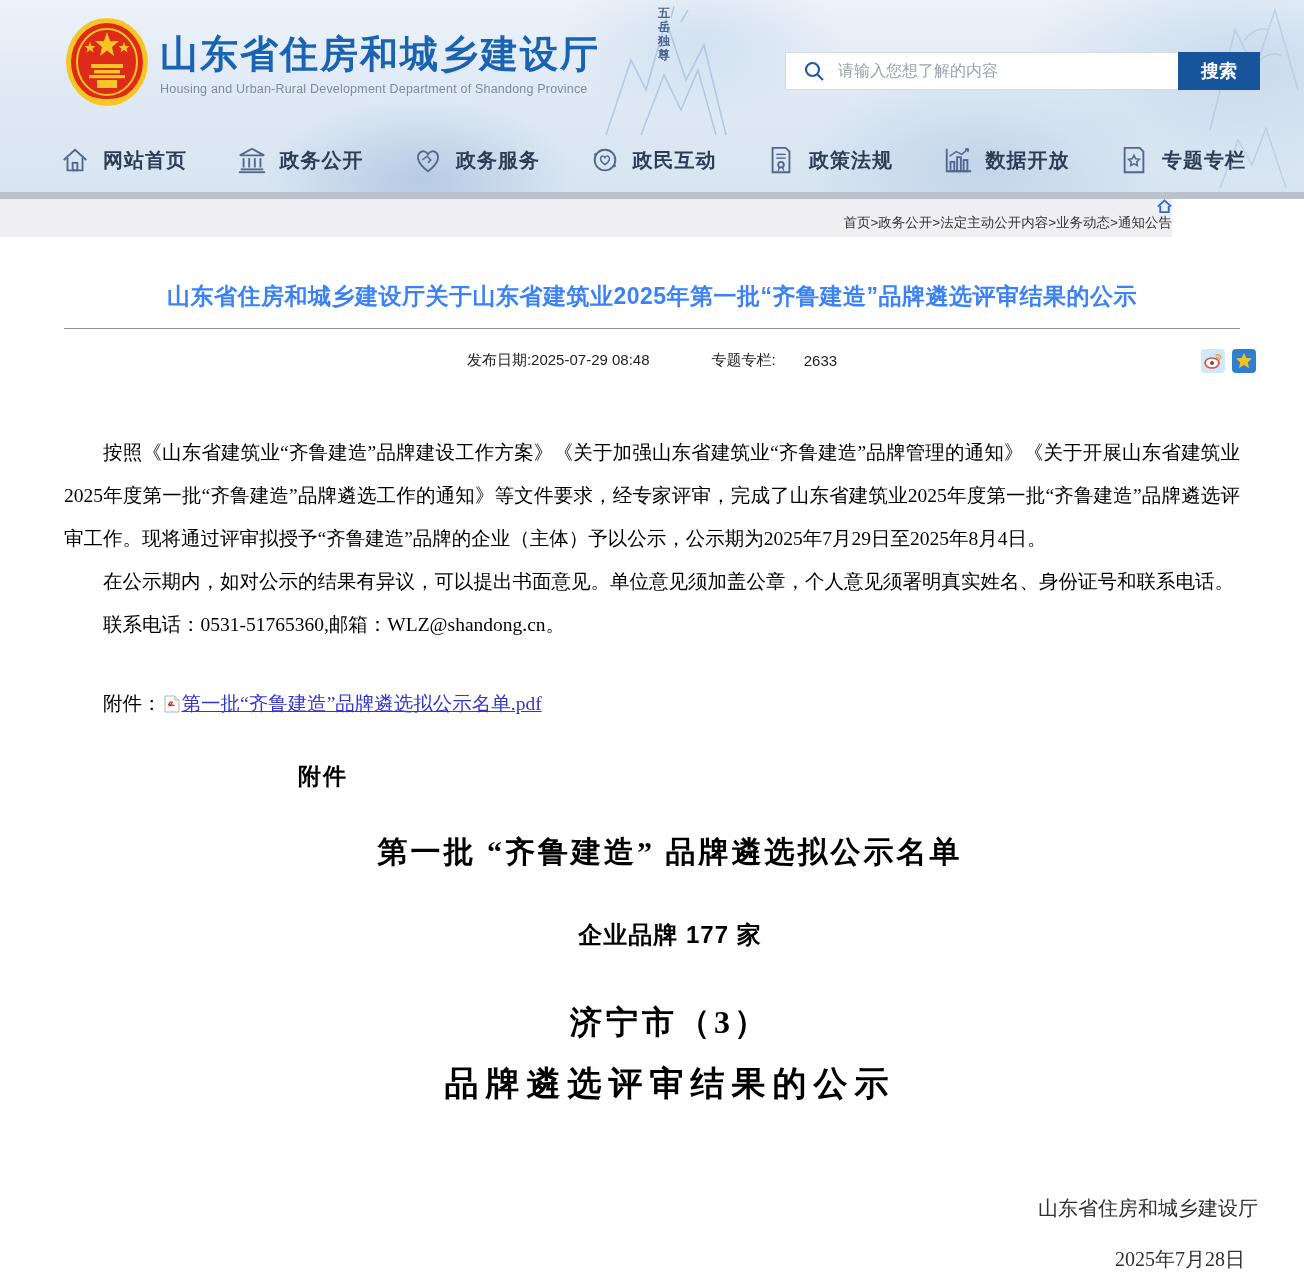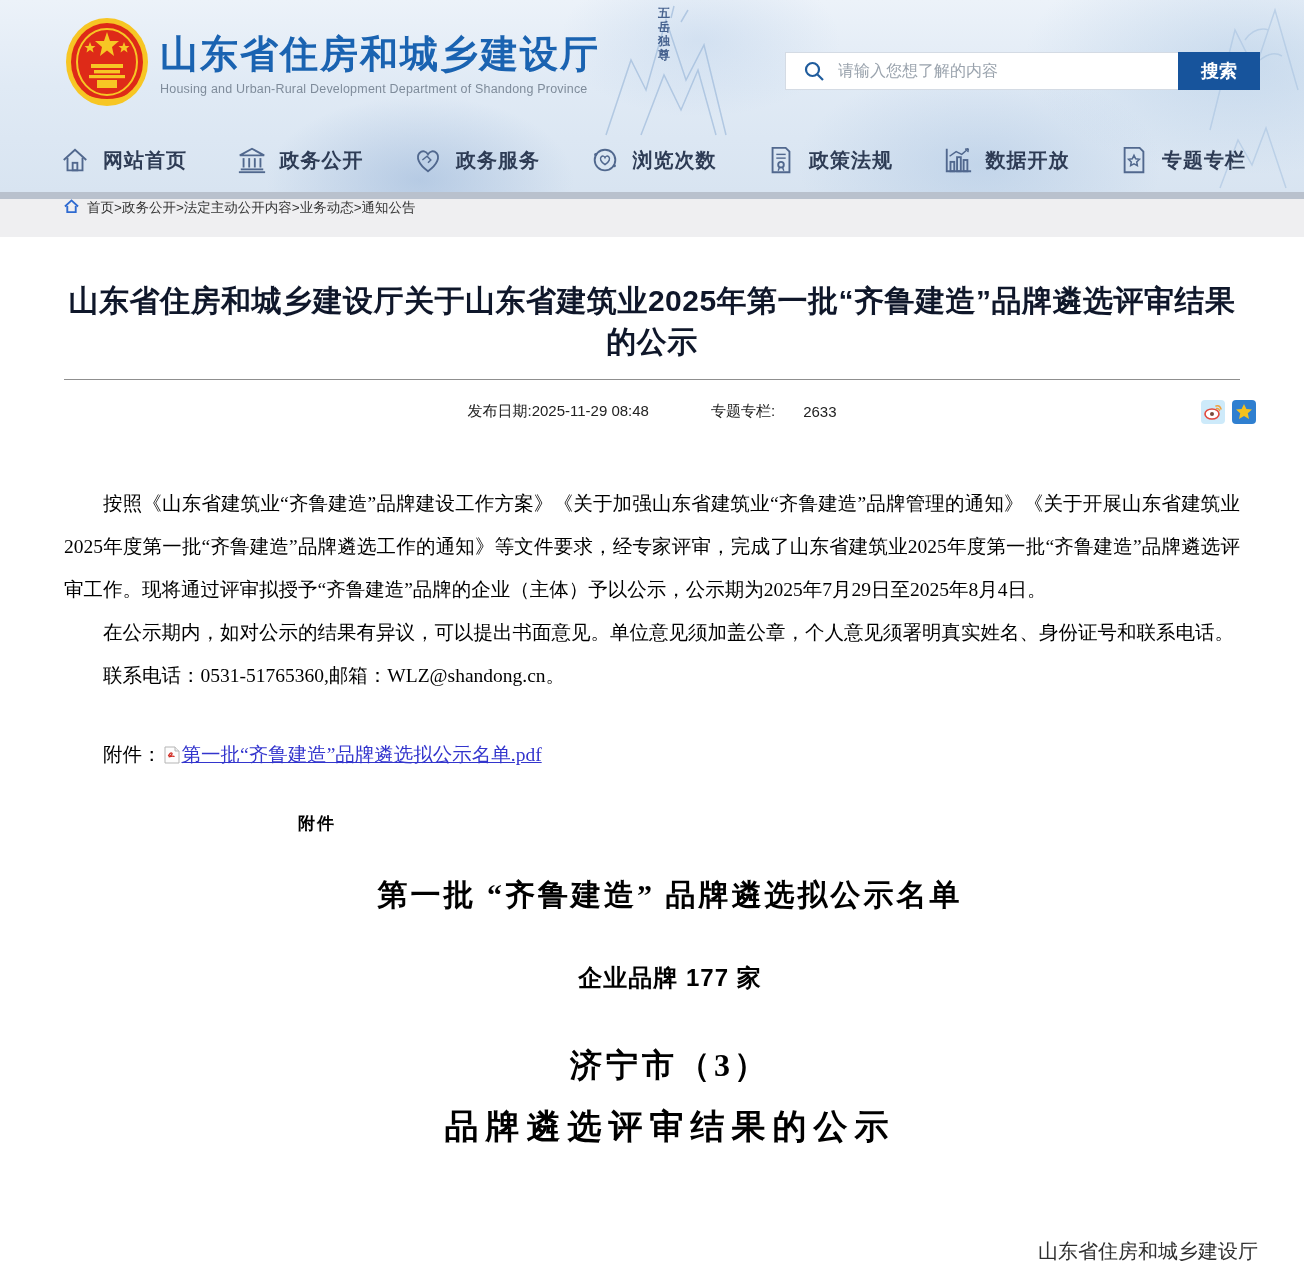--- a/index.html
+++ b/index.html
@@ -58,28 +58,28 @@
   .main-nav{
     position:absolute; left:60px; right:58px; bottom:8px; height:48px;
     display:flex; justify-content:space-between; align-items:center;
   }
   .nav-item{ display:flex; align-items:center; gap:13px; text-decoration:none; cursor:pointer; }
   .nav-item .nav-ico{ display:flex; }
   .nav-item .nav-label{ font-size:20px; font-weight:700; color:#2e3c55; letter-spacing:1px; }
   .nav-divider{ width:1304px; height:7px; background:#b9c1cd; }
   
   .breadcrumb-bar{
-    width:1304px; height:38px; background:#efeff1; display:flex; align-items:flex-start;
+    width:1172px; height:38px; background:#efeff1; display:flex; align-items:flex-end;flex-direction:column;
   }
   .breadcrumb-bar .crumb-home{ margin-left:64px; display:flex; }
   .breadcrumb-text{ margin-left:8px; font-size:13.5px; color:#333; }
   
   .article{ position:relative; width:1304px; background:#fff; }
   .article-title{
-    margin:44px 62px 0; text-align:center; font-size:30px; font-weight:700; color:#0f172a;
+    margin:44px 62px 0; text-align:center; font-size:23px; font-weight:700; color:#3b82f6;
     letter-spacing:.5px; font-family:"Liberation Sans", sans-serif;
   }
   .title-rule{ margin:16px 64px 0; border:none; border-top:1px solid #8f8f8f; }
   .meta-row{ position:relative; margin-top:22px; height:24px; }
   .meta-center{
     display:flex; justify-content:center; align-items:center; gap:0;
     font-size:15px; color:#222;
   }
   .meta-publish{ }
   .meta-views-label{ margin-left:62px; }
@@ -94,21 +94,21 @@
   .attach-row{
     margin:44px 64px 0; font-family:"Liberation Serif","DejaVu Serif",serif;
     font-size:19.5px; color:#000; display:flex; align-items:center;
   }
   .attach-label{ text-indent:2em; white-space:pre; }
   .pdf-ico{ display:flex; margin:0 2px; }
   .attach-link{ color:#3335cd; text-decoration:underline; cursor:pointer; }
   
   .doc-preview{ margin-left:282px; width:776px; margin-top:44px; text-align:center; color:#000; }
   .doc-annex{
-    text-align:left; font-size:17px; font-weight:600; letter-spacing:2px;
+    text-align:left; font-size:23px; font-weight:600; letter-spacing:2px;
     margin-left:16px; font-family:"Liberation Sans", sans-serif;
   }
   .doc-title{
     margin-top:40px; font-size:30px; font-weight:700; letter-spacing:3px;
     font-family:"Liberation Serif","DejaVu Serif",serif;
   }
   .doc-count{
     margin-top:46px; font-size:24px; font-weight:600; letter-spacing:1px;
     font-family:"Liberation Sans", sans-serif;
   }
@@ -214,21 +214,21 @@
     </a>
     <a class="nav-item">
       <span class="nav-ico">
         <svg width="30" height="30" viewBox="0 0 32 32" fill="none" stroke="#51688e" stroke-width="2">
           <circle cx="16" cy="16" r="11"></circle>
           <path d="M16 21 C11.5 18 10 14.5 12 12.5 C13.4 11.2 15.2 11.8 16 13.4 C16.8 11.8 18.6 11.2 20 12.5 C22 14.5 20.5 18 16 21 Z" stroke-width="1.6"></path>
           <circle cx="6" cy="10" r="1.6" fill="#51688e" stroke="none"></circle>
             <circle cx="26" cy="22" r="1.6" fill="#51688e" stroke="none"></circle>
         </svg>
       </span>
-      <span class="nav-label">浏览次数</span>
+      <span class="nav-label">政民互动</span>
     </a>
     <a class="nav-item">
       <span class="nav-ico">
         <svg width="30" height="30" viewBox="0 0 32 32" fill="none" stroke="#51688e" stroke-width="2">
           <path d="M7 3 H21 L25 7 V29 H7 Z"></path>
             <line x1="11" y1="10" x2="21" y2="10" stroke-width="1.5"></line>
           <line x1="11" y1="14" x2="21" y2="14" stroke-width="1.5"></line>
           <circle cx="16" cy="21" r="3"></circle>
             <path d="M14.5 23.5 l-1.5 4 M17.5 23.5 l1.5 4" stroke-width="1.5"></path>
         </svg>
@@ -271,21 +271,21 @@
   </span>
   <span class="breadcrumb-text">首页&gt;政务公开&gt;法定主动公开内容&gt;业务动态&gt;通知公告</span>
 </div>
 
 <main class="article">
   <h1 class="article-title">山东省住房和城乡建设厅关于山东省建筑业2025年第一批“齐鲁建造”品牌遴选评审结果的公示</h1>
   <hr class="title-rule">
 
   <div class="meta-row">
     <div class="meta-center">
-      <span class="meta-publish">发布日期:2025-11-29 08:48</span>
+      <span class="meta-publish">发布日期:2025-07-29 08:48</span>
       <span class="meta-views-label">专题专栏:</span>
       <span class="meta-views-count">2633</span>
     </div>
     <div class="share-icons">
       <span class="sicon">
         <svg width="24" height="24" viewBox="0 0 24 24">
           <rect x="0" y="0" width="24" height="24" rx="4" fill="#cdeafa"></rect>
           <ellipse cx="11" cy="14" rx="7" ry="5" fill="#fff" stroke="#e2483c" stroke-width="1.6"></ellipse>
           <circle cx="11" cy="14" r="2" fill="#7a4a3a"></circle>
           <path d="M15 6 q4 -1 5 3 M15.5 8.5 q2.5 -.5 3 2" fill="none" stroke="#f0a03c" stroke-width="1.5" stroke-linecap="round"></path>

